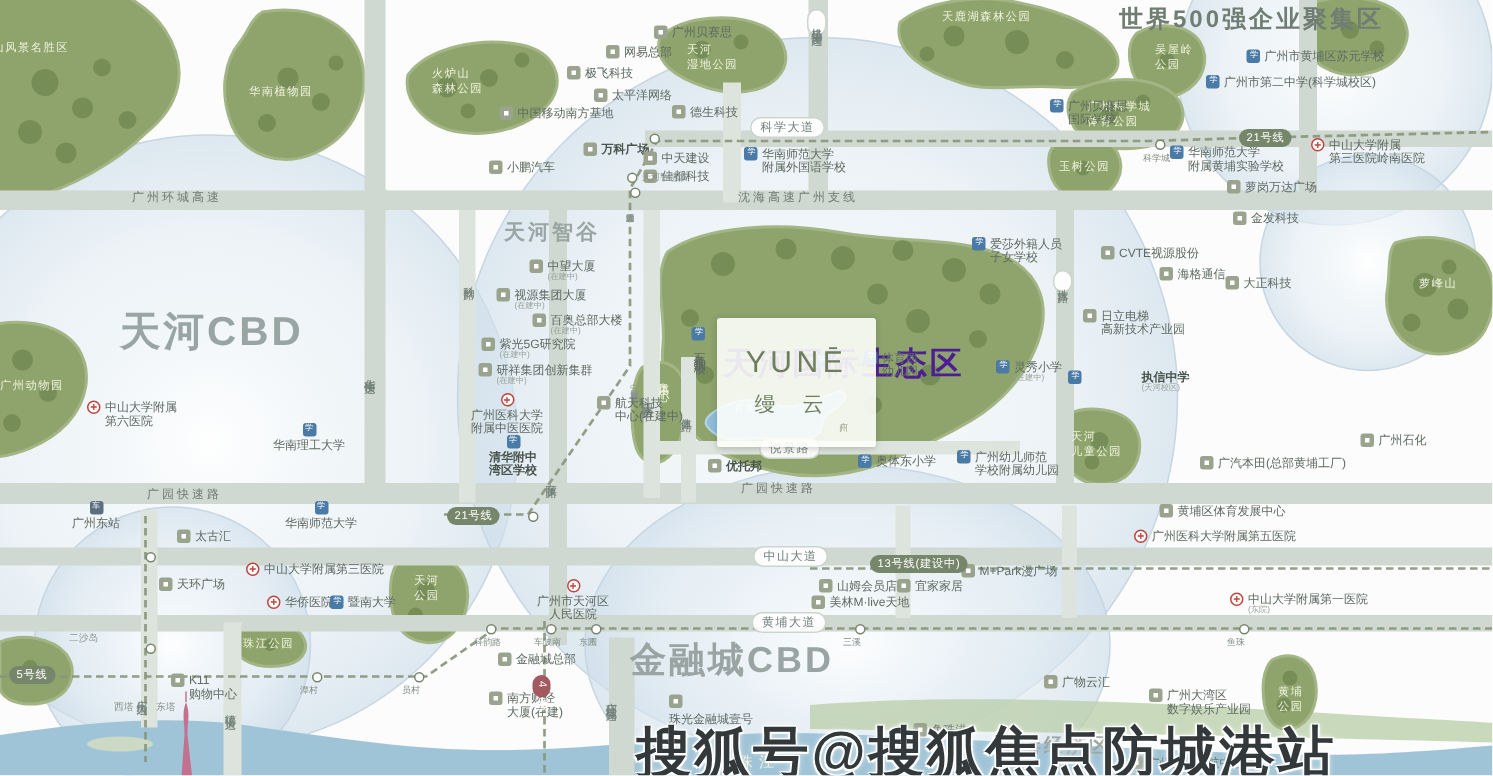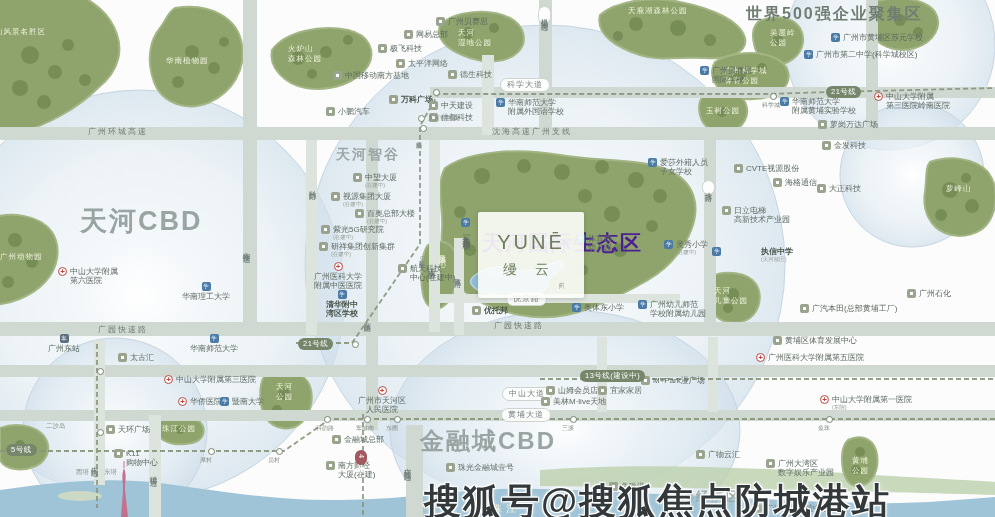--- a/index.html
+++ b/index.html
@@ -232,21 +232,21 @@
 公园</div>
       <div class="lbl parkv" style="left: 438px; top: 248px;">奥体中心</div>
       <div class="lbl park" style="left: 490px; top: 270px; font-size: 6px;">肖角湖</div>
       <div class="lbl park" style="left: 492px; top: 502px; font-size: 10px; letter-spacing: 4px;">珠江</div>
       <div class="lbl road-name" style="left: 88px; top: 127px;">广州环城高速</div>
       <div class="lbl road-name" style="left: 492px; top: 127px;">沈海高速广州支线</div>
       <div class="lbl road-name" style="left: 98px; top: 325px;">广园快速路</div>
       <div class="lbl road-name" style="left: 494px; top: 321px;">广园快速路</div>
       <div class="lbl pill" style="left: 500px; top: 78px;">科学大道</div>
       <div class="lbl pill" style="left: 506px; top: 292px;">悦景路</div>
-      <div class="lbl pill" style="left: 502px; top: 364px; margin-top: 23px;">中山大道</div>
+      <div class="lbl pill" style="left: 502px; top: 364px;">中山大道</div>
       <div class="lbl pill" style="left: 501px; top: 408px;">黄埔大道</div>
       <div class="lbl vpill" style="left: 538px; top: 6px;">机场第二高速</div>
       <div class="lbl vpill" style="left: 702px; top: 180px;">珠吉路</div>
       <div class="lbl vroad" style="left: 242px; top: 246px;">华南快速</div>
       <div class="lbl vroad" style="left: 308px; top: 184px;">科韵路</div>
       <div class="lbl vroad" style="left: 363px; top: 316px;">车陂路</div>
       <div class="lbl vroad" style="left: 427px; top: 262px;">大观南路</div>
       <div class="lbl vroad" style="left: 453px; top: 272px;">奥体路</div>
       <div class="lbl vroad" style="left: 149px; top: 470px;">猎德大道</div>
       <div class="lbl vroad" style="left: 90px; top: 460px;">广州大道</div>
@@ -299,40 +299,40 @@
       <div class="poi vert" style="left: 461px; top: 218px;"><span class="ic ic-sch"></span><span class="txt">九年一贯制学校</span></div>
       <div class="poi" style="left: 58px; top: 267px;"><span class="ic ic-hos"></span><span class="txt">中山大学附属
 第六医院</span></div>
       <div class="poi col" style="left: 182px; top: 282px;"><span class="ic ic-sch"></span><span class="txt">华南理工大学</span></div>
       <div class="poi col" style="left: 190px; top: 334px;"><span class="ic ic-sch"></span><span class="txt">华南师范大学</span></div>
       <div class="poi" style="left: 164px; top: 375px;"><span class="ic ic-hos"></span><span class="txt">中山大学附属第三医院</span></div>
       <div class="poi" style="left: 178px; top: 397px;"><span class="ic ic-hos"></span><span class="txt">华侨医院</span></div>
       <div class="poi" style="left: 220px; top: 397px;"><span class="ic ic-sch"></span><span class="txt">暨南大学</span></div>
       <div class="poi col" style="left: 48px; top: 334px;"><span class="ic ic-trn"></span><span class="txt">广州东站</span></div>
       <div class="poi" style="left: 118px; top: 353px;"><span class="ic ic-co"></span><span class="txt">太古汇</span></div>
-      <div class="poi" style="left: 106px; top: 385px; margin-top: 40px;"><span class="ic ic-co"></span><span class="txt">天环广场</span></div>
+      <div class="poi" style="left: 106px; top: 385px;"><span class="ic ic-co"></span><span class="txt">天环广场</span></div>
       <div class="poi" style="left: 114px; top: 449px;"><span class="ic ic-co"></span><span class="txt">K11
 购物中心</span></div>
       <div class="poi" style="left: 353px; top: 173px;"><span class="ic ic-co"></span><span><span class="txt">中望大厦</span><span class="sub">(在建中)</span></span></div>
       <div class="poi" style="left: 331px; top: 192px;"><span class="ic ic-co"></span><span><span class="txt">视源集团大厦</span><span class="sub">(在建中)</span></span></div>
       <div class="poi" style="left: 355px; top: 209px;"><span class="ic ic-co"></span><span><span class="txt">百奥总部大楼</span><span class="sub">(在建中)</span></span></div>
       <div class="poi" style="left: 321px; top: 225px;"><span class="ic ic-co"></span><span><span class="txt">紫光5G研究院</span><span class="sub">(在建中)</span></span></div>
       <div class="poi" style="left: 319px; top: 242px;"><span class="ic ic-co"></span><span><span class="txt">研祥集团创新集群</span><span class="sub">(在建中)</span></span></div>
       <div class="poi col" style="left: 314px; top: 262px;"><span class="ic ic-hos"></span><span class="txt">广州医科大学
 附属中医医院</span></div>
       <div class="poi col b" style="left: 326px; top: 290px;"><span class="ic ic-sch"></span><span class="txt">清华附中
 湾区学校</span></div>
       <div class="poi" style="left: 398px; top: 264px;"><span class="ic ic-co"></span><span class="txt">航天科技
 中心(在建中)</span></div>
       <div class="poi col" style="left: 358px; top: 386px;"><span class="ic ic-hos"></span><span class="txt">广州市天河区
 人民医院</span></div>
       <div class="poi" style="left: 332px; top: 435px;"><span class="ic ic-co"></span><span class="txt">金融城总部</span></div>
       <div class="poi" style="left: 326px; top: 461px;"><span class="ic ic-co"></span><span class="txt">南方财经
 大厦(在建)</span></div>
-      <div class="poi" style="left: 446px; top: 463px;"><span class="ic ic-co"></span><span class="txt">珠光金融城壹号</span></div>
+      <div class="poi" style="left: 446px; top: 463px; flex-direction: column;"><span class="ic ic-co"></span><span class="txt">珠光金融城壹号</span></div>
       <div class="poi" style="left: 546px; top: 386px;"><span class="ic ic-co"></span><span class="txt">山姆会员店</span></div>
       <div class="poi" style="left: 541px; top: 397px;"><span class="ic ic-co"></span><span class="txt">美林M·live天地</span></div>
       <div class="poi" style="left: 641px; top: 376px;"><span class="ic ic-co"></span><span class="txt">M+Park漫广场</span></div>
       <div class="poi" style="left: 598px; top: 386px;"><span class="ic ic-co"></span><span class="txt">宜家家居</span></div>
       <div class="poi" style="left: 773px; top: 336px;"><span class="ic ic-co"></span><span class="txt">黄埔区体育发展中心</span></div>
       <div class="poi" style="left: 756px; top: 353px;"><span class="ic ic-hos"></span><span class="txt">广州医科大学附属第五医院</span></div>
       <div class="poi" style="left: 820px; top: 395px;"><span class="ic ic-hos"></span><span><span class="txt">中山大学附属第一医院</span><span class="sub">(东院)</span></span></div>
       <div class="poi" style="left: 696px; top: 450px;"><span class="ic ic-co"></span><span class="txt">广物云汇</span></div>
       <div class="poi" style="left: 766px; top: 459px;"><span class="ic ic-co"></span><span class="txt">广州大湾区
 数字娱乐产业园</span></div>

